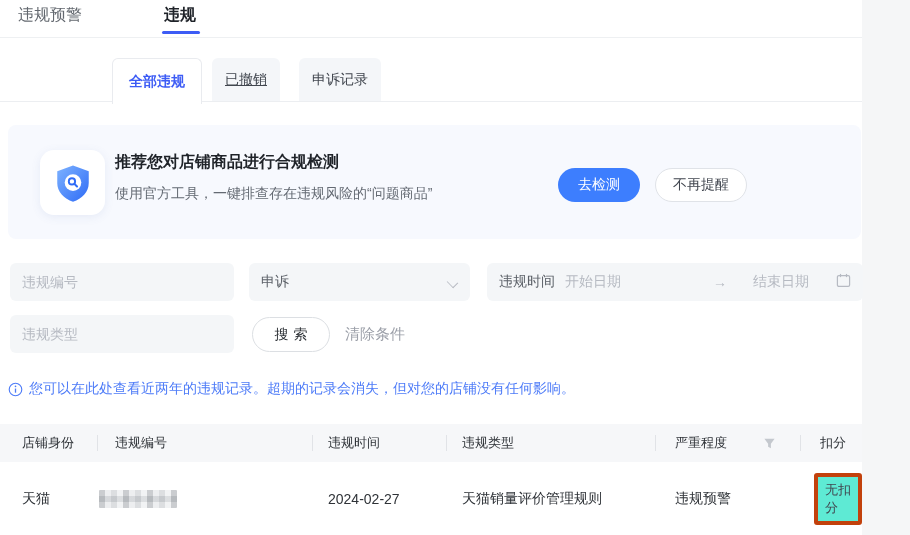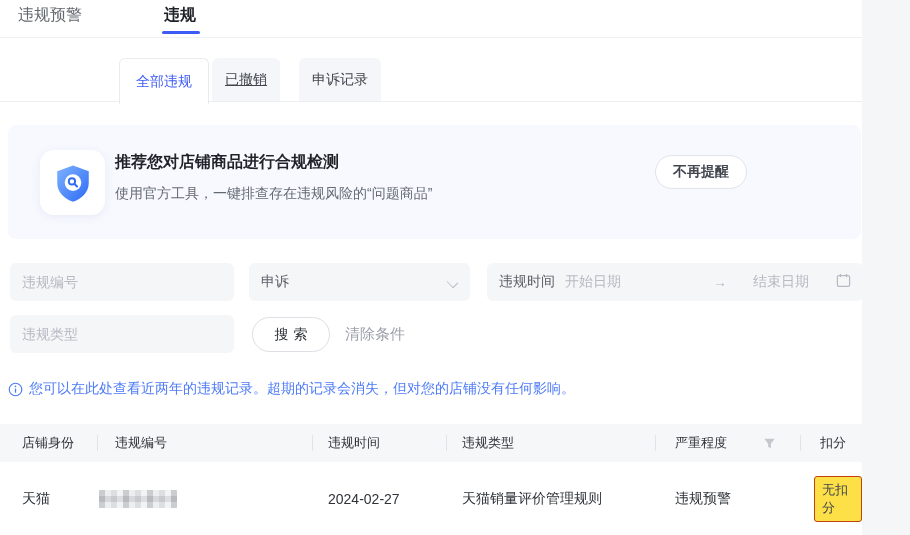--- a/index.html
+++ b/index.html
@@ -18,40 +18,40 @@
   .top-tab.warn { left:18px; color:#63686f; }
   .top-tab.active { left:164px; color:#1f2329; font-weight:700; }
   .top-underline { position:absolute; left:162px; top:31px; width:38px; height:3px; border-radius:2px; background:#3d5cf5; }
   .top-divider { position:absolute; left:0; top:37px; width:862px; height:1px; background:#eef0f2; }
 
   
   .subtab { position:absolute; top:58px; height:43px; border-radius:6px 6px 0 0;
     background:#f4f6f9; color:#41464f; font-size:14px; display:flex; align-items:center;
     justify-content:center; cursor:pointer; }
   .subtab.pending { left:8px;  width:88px; }
-  .subtab.all     { left:119px; width:90px; height:46px; background:#fff;
-    border:1px solid #e9ebef; border-bottom:none; color:#3d5cf5; font-weight:400; z-index:2; }
+  .subtab.all     { left:112px; width:90px; height:46px; background:#fff;
+    border:1px solid #e9ebef; border-bottom:none; color:#3d5cf5; font-weight:700; z-index:2; }
   .subtab.revoked { left:212px; width:68px;text-decoration:underline; }
   .subtab.appeal  { left:299px; width:82px; }
   .subtab-divider { position:absolute; left:0; top:101px; width:862px; height:1px; background:#eceef1; z-index:1; }
 
   
   .banner { position:absolute; left:8px; top:125px; width:853px; height:114px;
     background:#f7f9fe; border-radius:8px; }
   .banner-icon-card { position:absolute; left:32px; top:25px; width:65px; height:65px;
     background:#fff; border-radius:14px; display:flex; align-items:center; justify-content:center;
     box-shadow:0 2px 10px rgba(82,110,178,.10); }
   .banner-title { position:absolute; left:107px; top:27px; font-size:16px; font-weight:700; color:#1f2329; }
   .banner-sub   { position:absolute; left:107px; top:60px; font-size:14px; color:#646a73; }
   .btn-detect { position:absolute; left:550px; top:43px; width:82px; height:34px;
     border:none; border-radius:17px; background:#3d7efe; color:#fff; font-size:14px;
     font-family:inherit; cursor:pointer; }
-  .btn-dismiss { position:absolute; left:647px; top:30px; width:92px; height:34px;
+  .btn-dismiss { position:absolute; left:647px; top:43px; width:92px; height:34px;
     border:1px solid #e0e3e8; border-radius:17px; background:#fff; color:#41464f;
-    font-size:14px; font-family:inherit; cursor:pointer;font-weight:bold; }
+    font-size:14px; font-family:inherit; cursor:pointer; }
 
   
   .f-input { position:absolute; height:38px; background:#f4f6f8; border:none; border-radius:6px;
     font-size:14px; color:#41464f; padding:0 12px; font-family:inherit; outline:none; }
   .f-input::placeholder { color:#b6bac2; }
   .inp-no   { left:10px; top:263px; width:224px; }
   .inp-type { left:10px; top:315px; width:224px; }
   .f-select { position:absolute; left:249px; top:263px; width:221px; height:38px;
     background:#f4f6f8; border-radius:6px; display:flex; align-items:center;
     padding:0 12px; font-size:14px; color:#5c6168; cursor:pointer; }
@@ -81,22 +81,22 @@
     font-size:13px; color:#2f3338; font-weight:500; }
   .th-sep { position:absolute; top:11px; width:1px; height:16px; background:#e1e3e7; }
   .funnel { position:absolute; left:763px; top:12px; cursor:pointer; }
   .trow { position:absolute; left:0; top:462px; width:862px; height:73px; background:#fff; }
   .td { position:absolute; top:0; height:73px; display:flex; align-items:center; font-size:14px; color:#2f3338; }
   .mosaic { width:78px; height:18px;
     background:
       repeating-linear-gradient(90deg, rgba(118,124,132,.38) 0 6px, rgba(196,200,206,.30) 6px 12px, rgba(152,158,165,.34) 12px 18px, rgba(214,218,222,.34) 18px 24px),
       repeating-linear-gradient(0deg, rgba(255,255,255,.55) 0 6px, rgba(140,146,152,.28) 6px 12px);
     filter:blur(.6px); border-radius:1px; }
-  .score-tag { border:1px solid #c2410c; border-radius:3px; padding:4px 7px;
-    font-size:13px; color:#41464f; background:#fde047; }
+  .score-tag { border:4px solid #c2410c; border-radius:3px; padding:4px 7px;
+    font-size:13px; color:#41464f; background:#5eead4; }
 </style>
 </head>
 <body>
 
 <div class="content">
 
   <div class="top-tab warn">违规预警</div>
   <div class="top-tab active">违规</div>
   <div class="top-underline"></div>
   <div class="top-divider"></div>
@@ -116,20 +116,21 @@
           </linearGradient>
         </defs>
         <path d="M24 4 L42 10.5 V24 C42 34.5 34.5 41.5 24 45.5 C13.5 41.5 6 34.5 6 24 V10.5 Z" fill="url(#sg)"></path>
         <circle cx="24" cy="23.5" r="9.5" fill="#fff"></circle>
         <circle cx="22.8" cy="22.2" r="3.6" fill="none" stroke="#2f6cf6" stroke-width="2.2"></circle>
         <line x1="25.6" y1="25" x2="28.6" y2="28" stroke="#2f6cf6" stroke-width="2.4" stroke-linecap="round"></line>
       </svg>
     </div>
     <div class="banner-title">推荐您对店铺商品进行合规检测</div>
     <div class="banner-sub">使用官方工具，一键排查存在违规风险的“问题商品”</div>
+    <button class="btn-detect">去检测</button>
     <button class="btn-dismiss">不再提醒</button>
   </div>
 
   <input class="f-input inp-no" placeholder="违规编号" style="">
   <div class="f-select">
     <span>申诉</span>
     <span class="chevron"></span>
   </div>
   <div class="f-date">
     <span class="lbl">违规时间</span>

